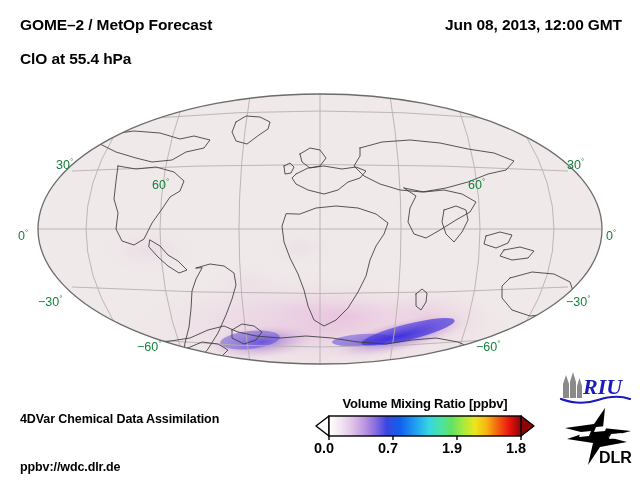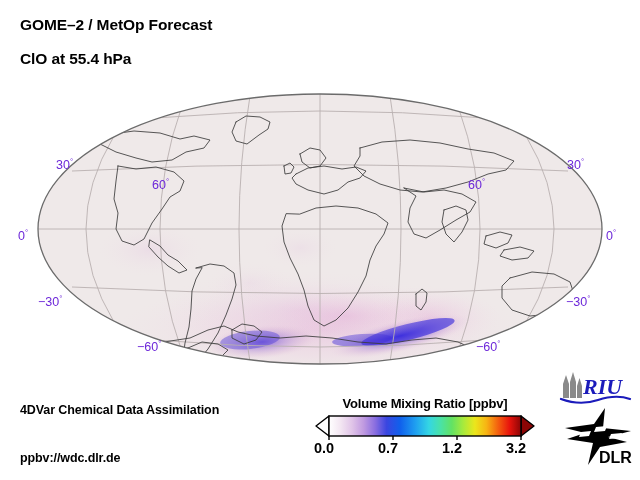--- a/index.html
+++ b/index.html
@@ -16,25 +16,25 @@
   
   .hdr-left{position:absolute;left:20px;top:16px;font-size:15.5px;font-weight:bold;letter-spacing:-0.1px;}
   .hdr-left .l2{margin-top:16px;}
   .hdr-right{position:absolute;right:18px;top:16px;font-size:15.5px;font-weight:bold;text-align:right;letter-spacing:-0.1px;}
 
   
   #map-area{position:absolute;left:0px;top:78px;width:640px;height:292px;}
   #map-svg{display:block;}
 
   
-  .gl{position:absolute;font-size:12.5px;color:#6d28d9;white-space:nowrap;}
+  .gl{position:absolute;font-size:12.5px;color:#15803d;white-space:nowrap;}
   .gl sup{font-size:8px;vertical-align:super;line-height:0;}
 
   
-  .foot{position:absolute;left:20px;font-size:12.5px;font-weight:bold;letter-spacing:-0.1px;}
+  .foot{position:absolute;left:20px;font-size:12.5px;font-weight:bold;letter-spacing:-0.1px;margin-top:9px;}
   .foot.f1{top:403px;}
   .foot.f2{top:427px;}
   .foot.f3{top:451px;}
 
   
   #cb-wrap{position:absolute;left:315px;top:396px;width:220px;height:70px;}
   #cb-title{position:absolute;left:0;top:0;width:220px;text-align:center;font-size:13px;font-weight:bold;letter-spacing:-0.2px;}
   #cb-svg{position:absolute;left:0;top:19px;}
   .cb-lab{position:absolute;top:44px;font-size:14.5px;font-weight:bold;}
 
@@ -44,20 +44,21 @@
 </style>
 </head>
 <body>
 
 <div id="root">
 
   <div class="hdr-left">
     <div class="l1">GOME–2 / MetOp Forecast</div>
     <div class="l2">ClO at 55.4 hPa</div>
   </div>
+  <div class="hdr-right">Jun 08, 2013, 12:00 GMT</div>
 
   <div id="map-area">
     <svg id="map-svg" width="640" height="292" viewBox="0 0 640 292">
       <defs>
         <clipPath id="globeClip">
           <ellipse cx="320" cy="151" rx="282" ry="135"></ellipse>
         </clipPath>
 
         <radialGradient id="plumeEast" cx="50%" cy="50%" r="50%">
           <stop offset="0%" stop-color="#3a2ce0" stop-opacity="0.85"></stop>
@@ -218,22 +219,22 @@
       <g stroke="#000000" stroke-width="1.4">
         <line x1="14" y1="21" x2="14" y2="25"></line>
         <line x1="78" y1="21" x2="78" y2="25"></line>
         <line x1="142" y1="21" x2="142" y2="25"></line>
         <line x1="206" y1="21" x2="206" y2="25"></line>
       </g>
     </svg>
 
     <div class="cb-lab" style="left:-1px;">0.0</div>
     <div class="cb-lab" style="left:63px;">0.7</div>
-    <div class="cb-lab" style="left:127px;">1.2</div>
-    <div class="cb-lab" style="left:191px;">3.2</div>
+    <div class="cb-lab" style="left:127px;">1.9</div>
+    <div class="cb-lab" style="left:191px;">1.8</div>
   </div>
 
   <svg id="riu-logo" width="74" height="34" viewBox="0 0 74 34">
 
     <g fill="#8a8a8a">
       <path d="M5 26 L5 12 L8 3 L11 12 L11 26 Z"></path>
       <path d="M12 26 L12 10 L15 0 L18 10 L18 26 Z"></path>
       <path d="M19 26 L19 14 L21.5 6 L24 14 L24 26 Z"></path>
     </g>
 

